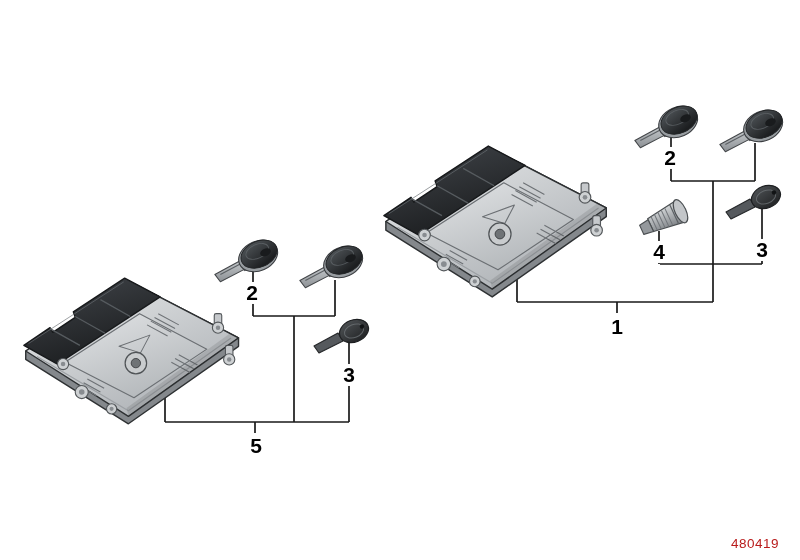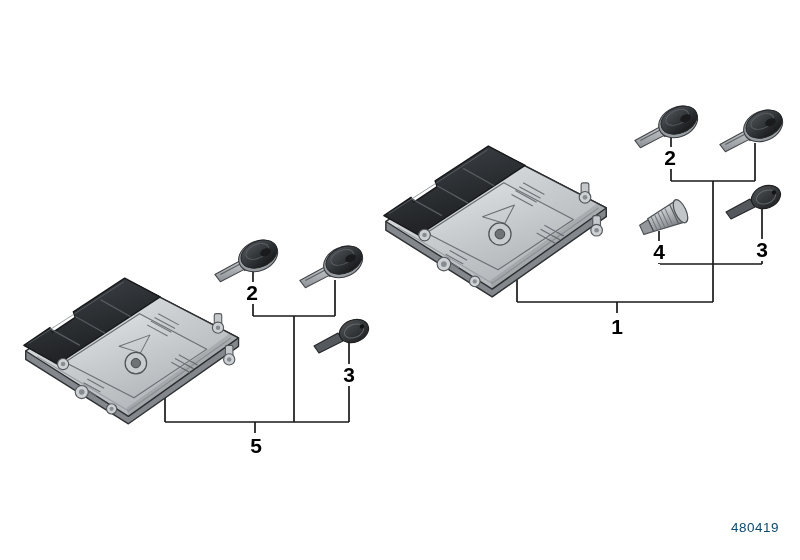--- a/index.html
+++ b/index.html
@@ -3,22 +3,22 @@
 <meta charset="utf-8">
 <style>
   html,body{margin:0;padding:0;background:#ffffff;}
   #canvas{position:relative;width:800px;height:560px;background:#ffffff;overflow:hidden;
           font-family:"Liberation Sans",sans-serif;}
   #leader-lines{position:absolute;left:0;top:0;}
   .part{position:absolute;}
   .callout{position:absolute;transform:translate(-50%,-50%);
            font:bold 21px "Liberation Sans",sans-serif;color:#000000;
            background:#ffffff;padding:0 2px;line-height:1.05;user-select:none;}
-  #drawing-number{position:absolute;left:731px;top:520px;font:13.5px "Liberation Sans",sans-serif;
-                  color:#0c4a6e;letter-spacing:0.5px;}
+  #drawing-number{position:absolute;left:731px;top:536px;font:13.5px "Liberation Sans",sans-serif;
+                  color:#b91c1c;letter-spacing:0.5px;}
 </style>
 </head>
 <body>
 
 <div id="canvas">
 
   <svg width="0" height="0" style="position:absolute" aria-hidden="true">
     <defs>
       <linearGradient id="gBody" x1="0" y1="0" x2="0.7" y2="1">
         <stop offset="0" stop-color="#e9ebec"></stop>

